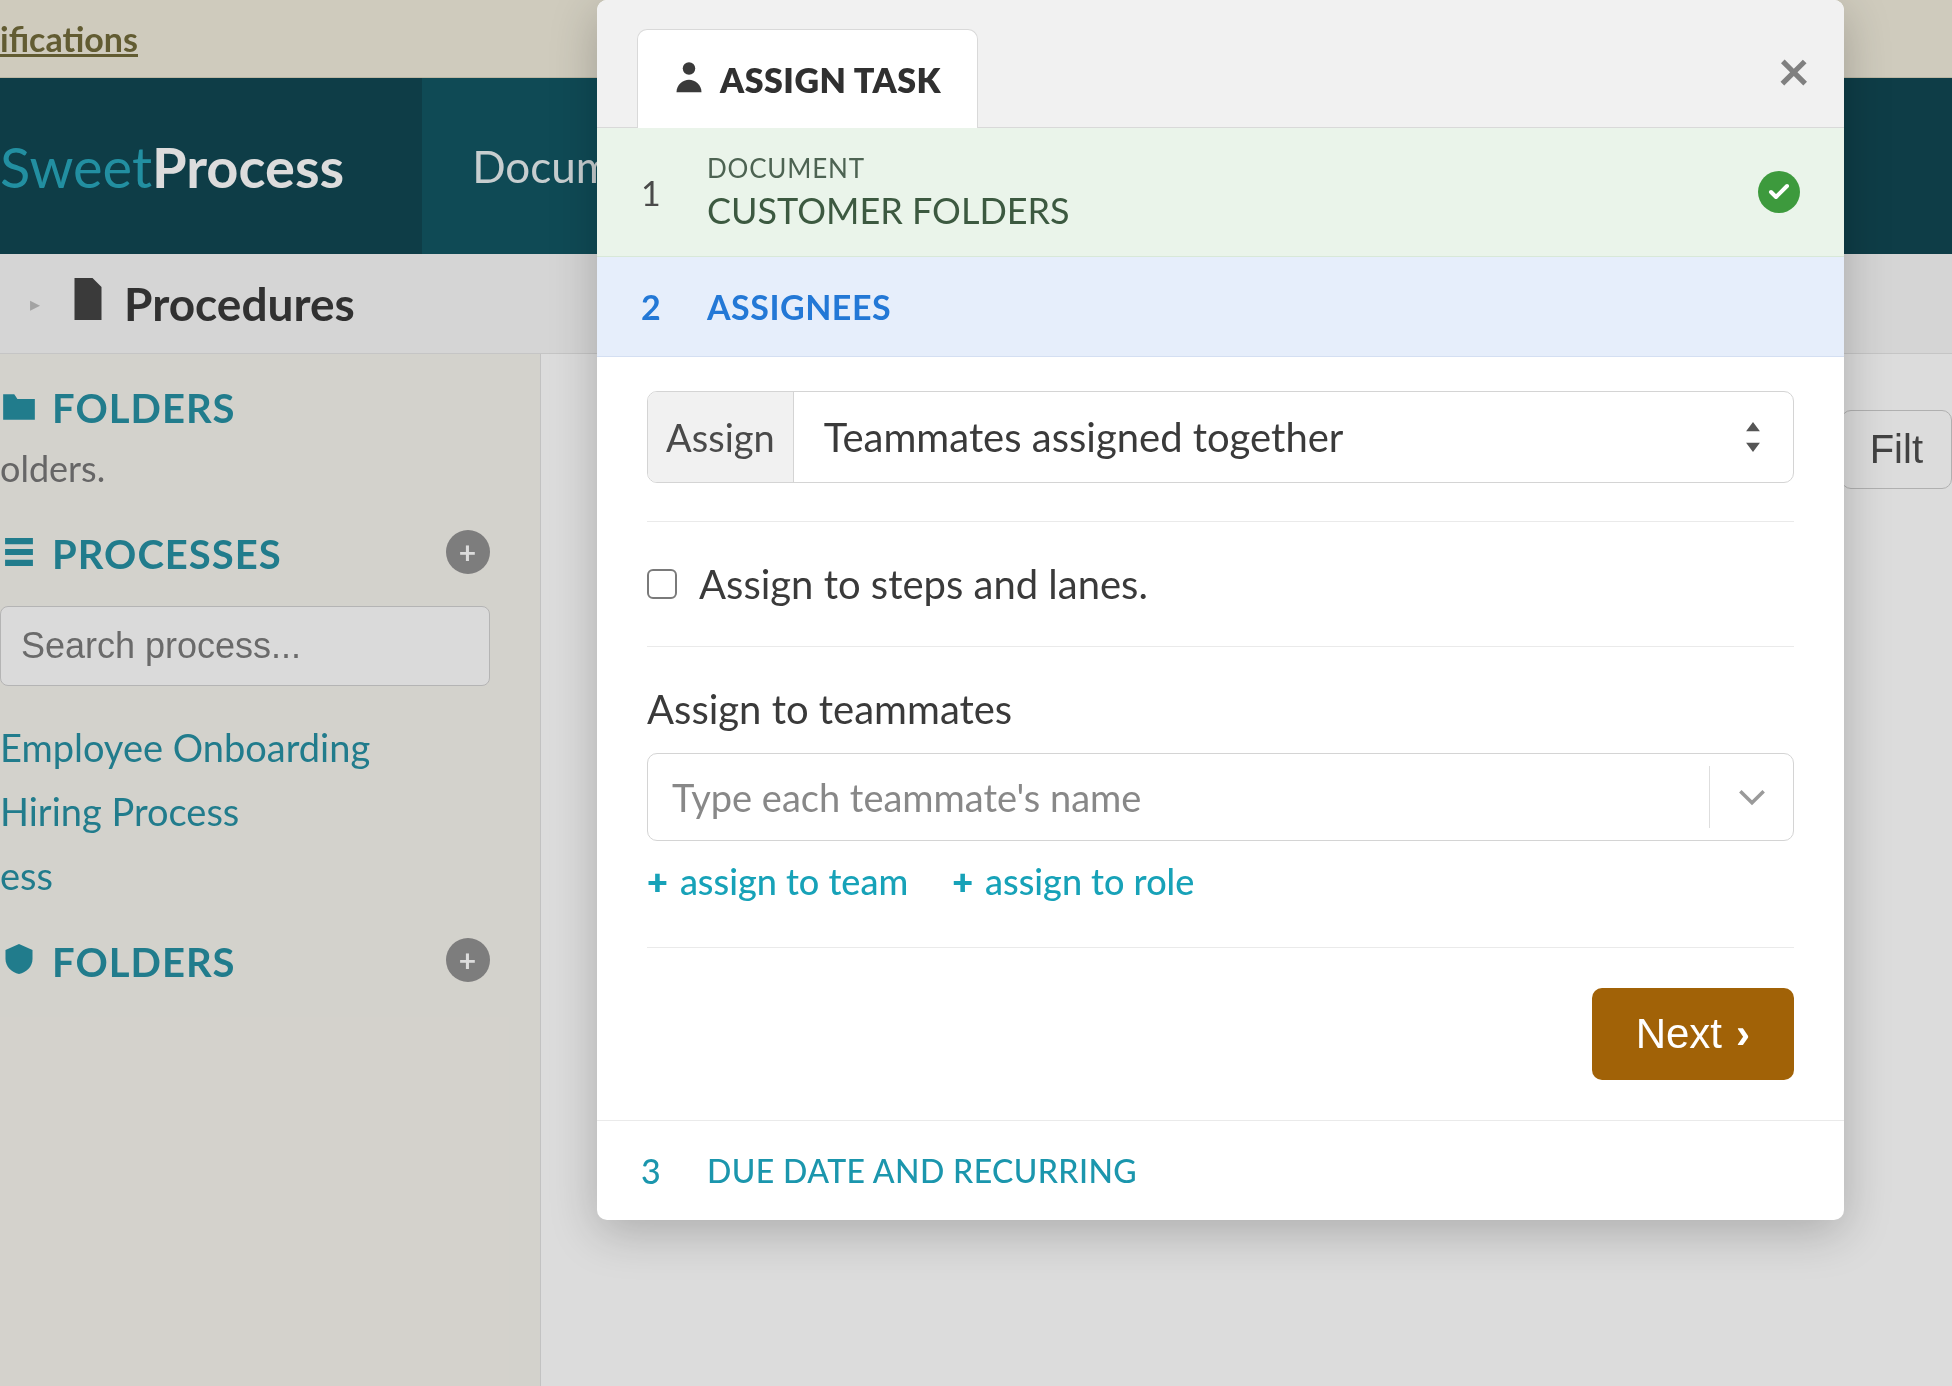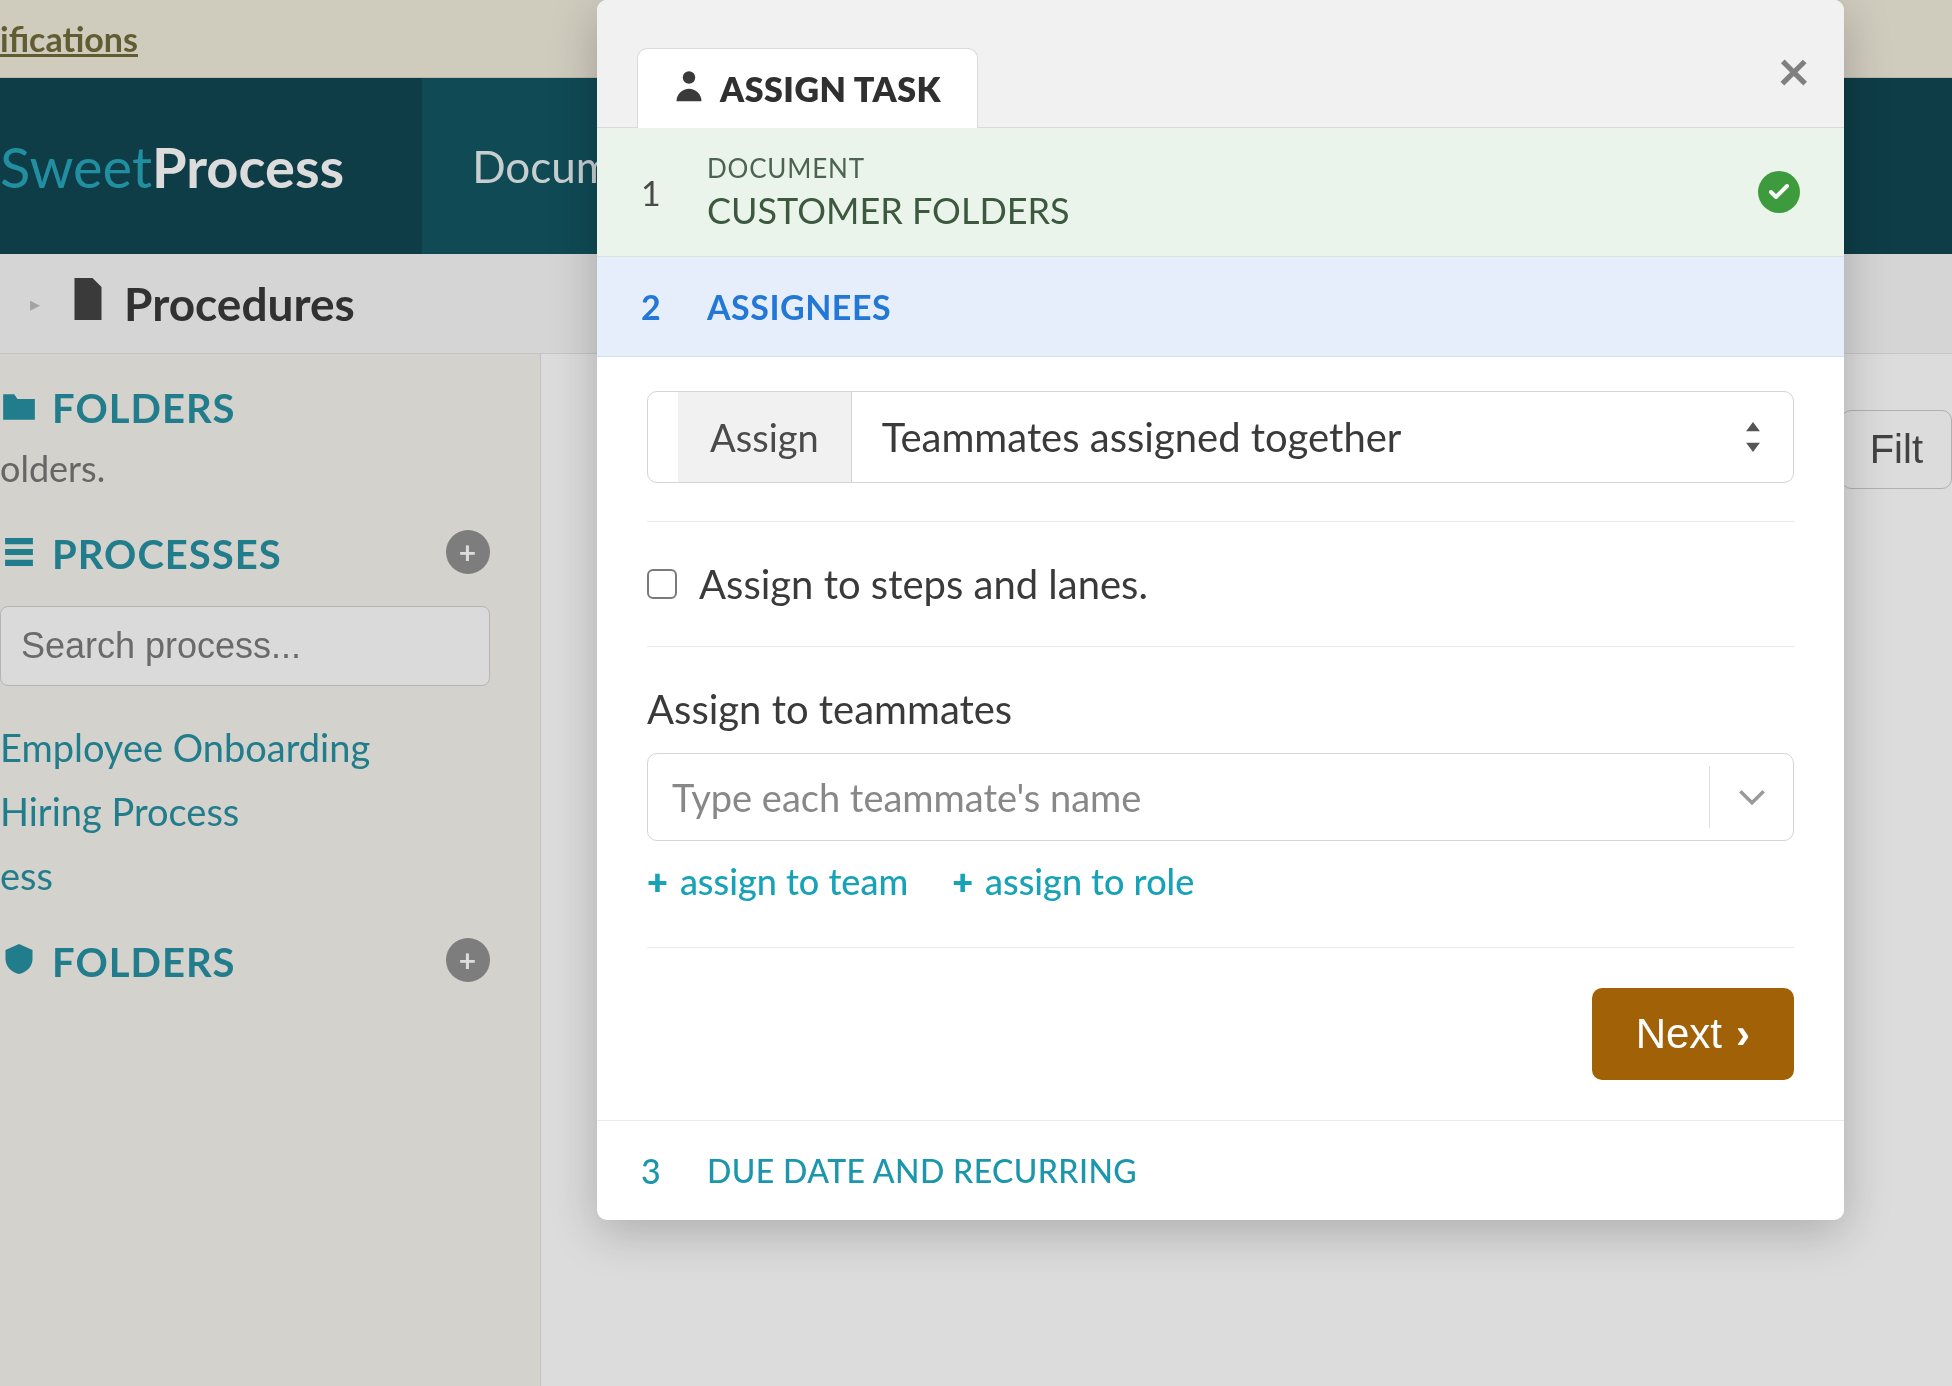--- a/index.html
+++ b/index.html
@@ -97,21 +97,21 @@
   box-shadow: 0 12px 48px rgba(0,0,0,0.22);
   overflow: hidden;
 }
 .modal-header {
   height: 128px; background: #f1f1f1; border-bottom: 1px solid #d9d9d9;
   display: flex; align-items: flex-end; padding: 0 40px 0 40px;
   position: relative;
 }
 .modal-tab {
   background: #fff; border: 1px solid #d9d9d9; border-bottom: none;
-  border-radius: 10px 10px 0 0; height: 80px;
+  border-radius: 10px 10px 0 0; height: 99px;
   display: flex; align-items: center; gap: 16px;
   padding: 0 36px; margin-bottom: -1px;
 }
 .modal-tab .person-icon { font-size: 34px; color: #3a3a3a; }
 .modal-tab-label { font-weight: 800; font-size: 34px; color: #303030; letter-spacing: .5px; }
 .modal-close {
   position: absolute; right: 34px; top: 36px; font-size: 56px; color: #808080;
   font-weight: 700; cursor: pointer;
 }
 
@@ -136,22 +136,22 @@
 .step-3 .step-num, .step-3 .step-title { color: #1b96ad; font-weight: 500; }
 .step-3 .step-title { font-size: 32px; letter-spacing: .4px; }
 
 .step-panel { padding: 34px 50px 40px; }
 
 .assign-mode {
   display: flex; border: 1px solid #d4d4d4; border-radius: 10px;
   overflow: hidden; height: 92px; width: 100%;
 }
 .assign-mode .label {
-  background: #f1f1f1; padding: 0 32px; display: flex; align-items: center;
-  font-size: 38px; color: #4a4a4a; border-right: 1px solid #d4d4d4; margin-left: 30px;
+  background: #f1f1f1; padding: 0 18px; display: flex; align-items: center;
+  font-size: 38px; color: #4a4a4a; border-right: 1px solid #d4d4d4;
 }
 .assign-mode .value {
   flex: 1; display: flex; align-items: center; padding: 0 30px;
   font-size: 40px; color: #3a3a3a; position: relative;
 }
 .assign-mode .sort-icon {
   position: absolute; right: 28px; top: 50%; transform: translateY(-50%);
   color: #555;
 }
 .sort-icon svg { width: 24px; height: 30px; display:block; }

